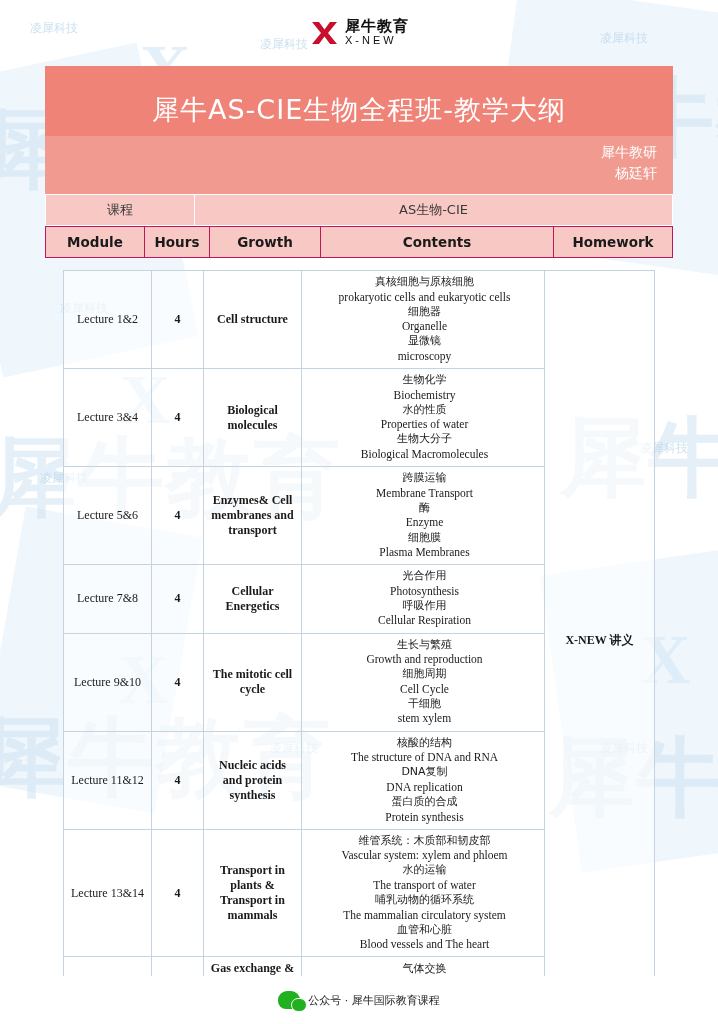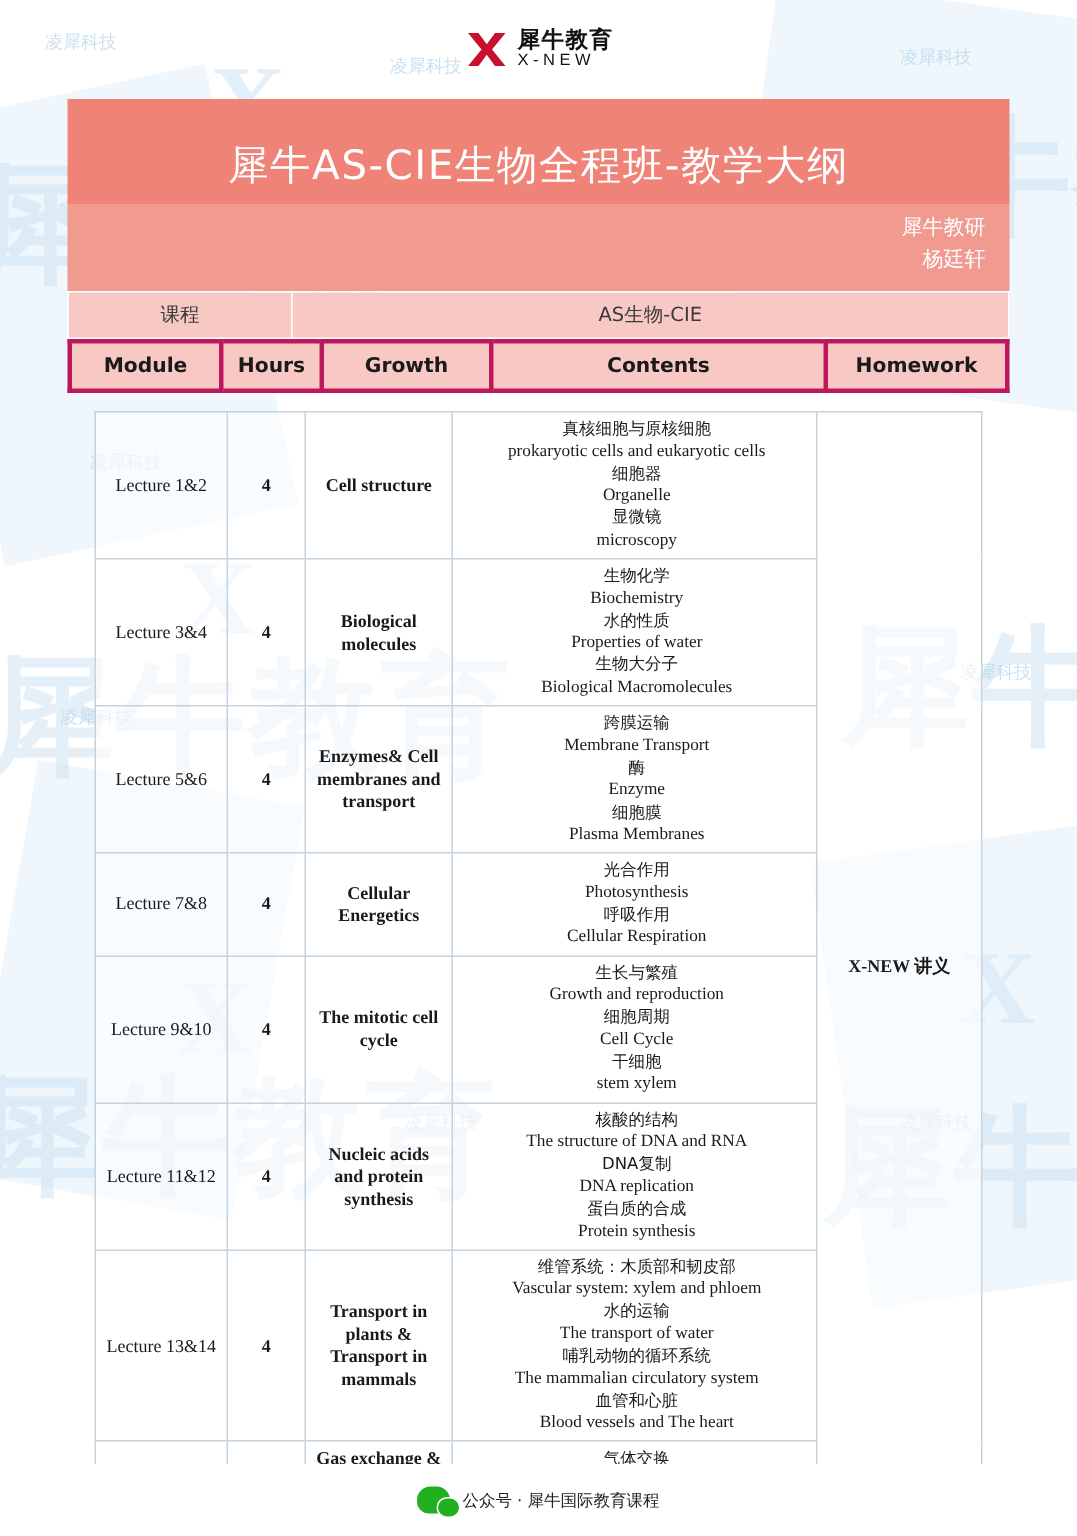--- a/index.html
+++ b/index.html
@@ -131,21 +131,21 @@
     border: 1px solid #ffffff;
     font-family: "DejaVu Sans", sans-serif;
     font-size: 13px;
     color: #3a3a3a;
     text-align: center;
     padding: 6px 4px;
     margin-top: 20px;
   }
   .head-table td {
     background: #f7c8c4;
-    border: 3px solid #be185d;
+    border: 1px solid #be185d;
     font-family: "DejaVu Sans", sans-serif;
     font-size: 13.5px;
     font-weight: bold;
     color: #1a1a1a;
     text-align: center;
     padding: 7px 4px;
   }
   
   .body-wrap {
     padding: 12px 18px 0 18px;

